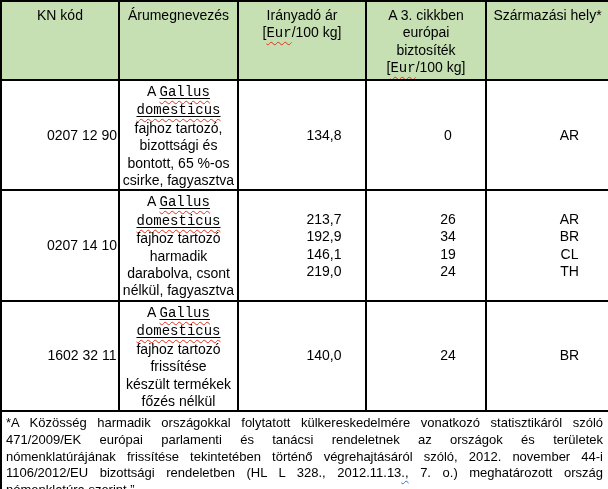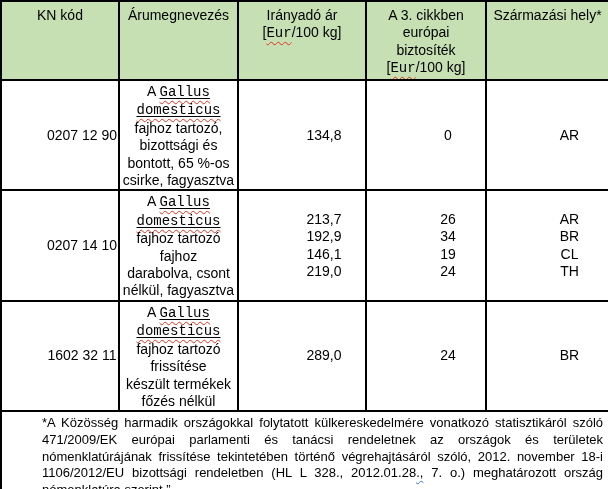--- a/index.html
+++ b/index.html
@@ -37,21 +37,21 @@
   .sq-blue {
     text-decoration: underline wavy #2f6fd6;
     text-decoration-thickness: 1px;
     text-underline-offset: 3px;
   }
   .footnote-cell {
     vertical-align: top; text-align: left;
     padding: 3px 5px 0 4px;
     font-size: 13px;
   }
-  .fline { line-height: 16.6px; text-align: justify; text-align-last: justify; margin-left: 36px; }
+  .fline { line-height: 16.6px; text-align: justify; text-align-last: justify; }
   .fline.last { text-align-last: left; }
 </style>
 </head>
 <body>
 
 <div class="doc">
   <table class="tariff">
     <colgroup>
       <col style="width:118px">
       <col style="width:119px">
@@ -108,21 +108,21 @@
       </tr>
 
       <tr style="height:107px">
         <td class="mid">
           <div class="line">0207 14 10</div>
         </td>
         <td class="desc-cell">
           <div class="line"><span>A</span> <span class="sq-red"><span class="u-solid">Gallus</span></span></div>
           <div class="line"><span class="sq-red"><span class="u-solid">domesticus</span></span></div>
           <div class="line">fajhoz tartozó</div>
-          <div class="line">fajhoz</div>
+          <div class="line">harmadik</div>
           <div class="line">darabolva, csont</div>
           <div class="line">nélkül, fagyasztva</div>
         </td>
         <td class="mid">
           <div class="line">213,7</div>
           <div class="line">192,9</div>
           <div class="line">146,1</div>
           <div class="line">219,0</div>
         </td>
         <td class="mid">
@@ -145,36 +145,36 @@
         </td>
         <td class="desc-cell">
           <div class="line"><span>A</span> <span class="sq-red"><span class="u-solid">Gallus</span></span></div>
           <div class="line"><span class="sq-red"><span class="u-solid">domesticus</span></span></div>
           <div class="line">fajhoz tartozó</div>
           <div class="line">frissítése</div>
           <div class="line">készült termékek</div>
           <div class="line">főzés nélkül</div>
         </td>
         <td class="mid">
-          <div class="line">289,0</div>
+          <div class="line">140,0</div>
         </td>
         <td class="mid">
           <div class="line">24</div>
         </td>
         <td class="mid">
           <div class="line">BR</div>
         </td>
       </tr>
 
       <tr>
         <td class="footnote-cell" colspan="5">
           <div>
             <div class="fline">*A Közösség harmadik országokkal folytatott külkereskedelmére vonatkozó statisztikáról szóló</div>
             <div class="fline">471/2009/EK európai parlamenti és tanácsi rendeletnek az országok és területek</div>
-            <div class="fline">nómenklatúrájának frissítése tekintetében történő végrehajtásáról szóló, 2012. november 18-i</div>
-            <div class="fline"><span>1106/2012/EU bizottsági rendeletben (HL L 328., 2012.01.28</span><span class="sq-blue">.,</span> <span>7. o.) meghatározott ország</span></div>
+            <div class="fline">nómenklatúrájának frissítése tekintetében történő végrehajtásáról szóló, 2012. november 44-i</div>
+            <div class="fline"><span>1106/2012/EU bizottsági rendeletben (HL L 328., 2012.11.13</span><span class="sq-blue">.,</span> <span>7. o.) meghatározott ország</span></div>
             <div class="fline last">nómenklatúra szerint.”</div>
           </div>
         </td>
       </tr>
     </tbody>
   </table>
 </div>
 
 </body></html>

